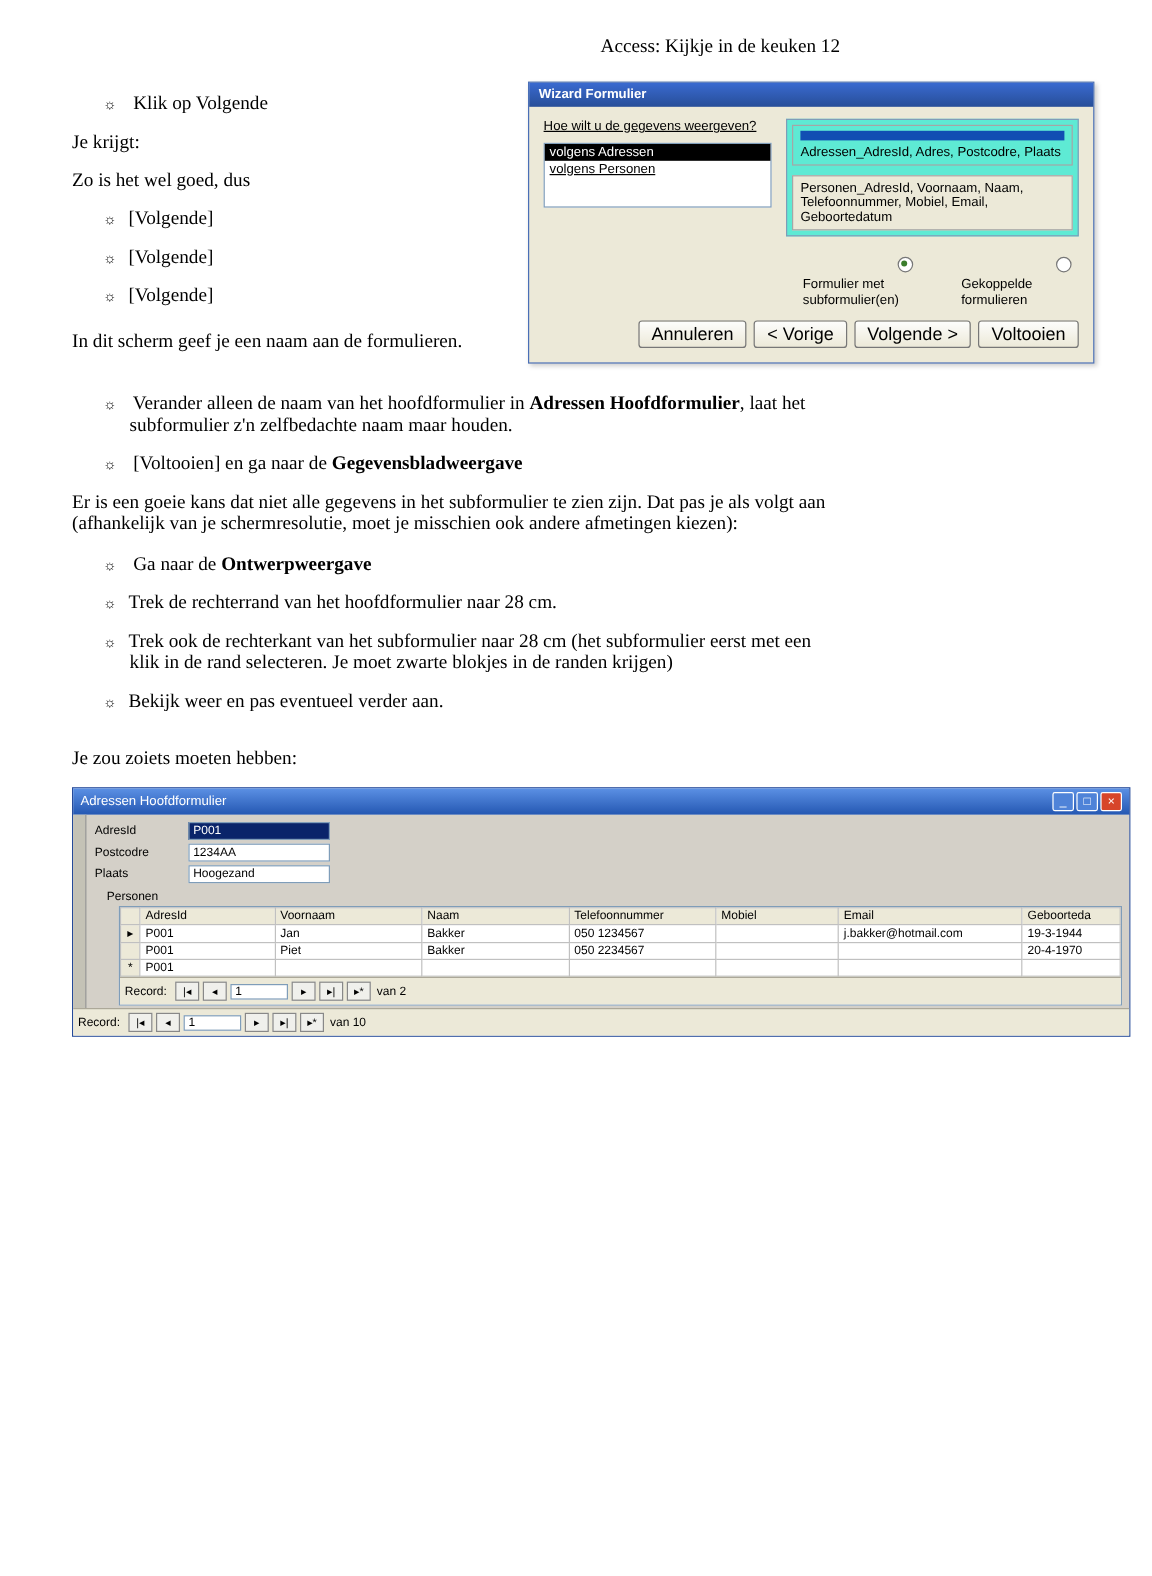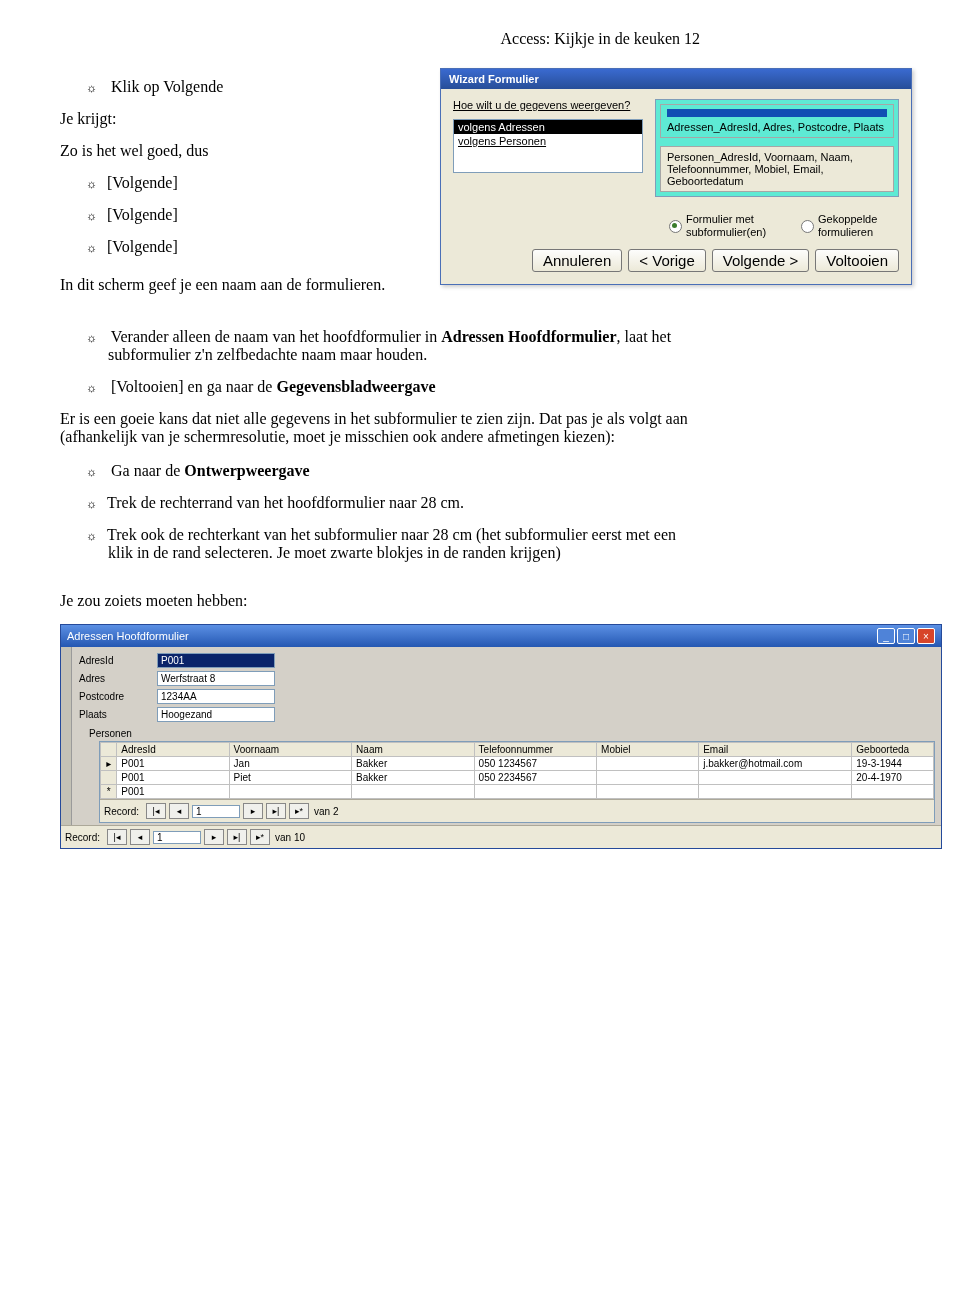--- a/index.html
+++ b/index.html
@@ -111,24 +111,25 @@
   }
   .wiz-radios {
     display: flex;
     justify-content: flex-end;
     gap: 40px;
     padding: 8px 18px 0 18px;
     font-size: 11px;
   }
   .wiz-radio {
     display: flex;
-    align-items: center;
+    align-items: flex-end;
     gap: 4px;
     line-height: 1.2;
     width: 92px;
+    flex-direction: column;
   }
   .radio-dot {
     border: 1px solid #777;
     width: 11px; height: 11px;
     border-radius: 50%;
     display: inline-block;
     position: relative;
     background: #fff;
     flex-shrink: 0;
     margin-top: 1px;
@@ -333,42 +334,39 @@
     <span>[Voltooien]</span><span>  en ga naar de </span><strong>Gegevensbladweergave</strong>
   </div>
 
   <p class="body-block">Er is een goeie kans dat niet alle gegevens in het subformulier te zien zijn. Dat pas je als volgt aan (afhankelijk van je schermresolutie, moet je misschien ook andere afmetingen kiezen):</p>
 
   <div class="gear-item">
     <span>Ga naar de </span><strong>Ontwerpweergave</strong>
   </div>
   <div class="gear-item">Trek de rechterrand van het hoofdformulier naar 28 cm.</div>
   <div class="gear-item">Trek ook de rechterkant van het subformulier naar 28 cm (het subformulier eerst met een klik in de rand selecteren. Je moet zwarte blokjes in de randen krijgen)</div>
+  <div class="gear-item">Bekijk weer en pas eventueel verder aan.</div>
 
   <p style="margin-top:30px">Je zou zoiets moeten hebben:</p>
 
   <div class="form-ss">
     <div class="form-title">
       <span>Adressen Hoofdformulier</span>
       <span class="win-btns">
         <span>_</span>
         <span>□</span>
         <span class="close">×</span>
       </span>
     </div>
     <div class="form-body">
       <div class="leftrail"></div>
       <div class="form-body-inner">
         <div class="frow">
           <span class="lbl">AdresId</span>
           <input class="hl" value="P001" style="">
-        </div>
-        <div class="frow">
-          <span class="lbl">Adres</span>
-          <input value="Werfstraat 8" style="">
         </div>
         <div class="frow">
           <span class="lbl">Postcodre</span>
           <input value="1234AA" style="">
         </div>
         <div class="frow">
           <span class="lbl">Plaats</span>
           <input value="Hoogezand" style="">
         </div>
         <div class="sub-lbl">Personen</div>

